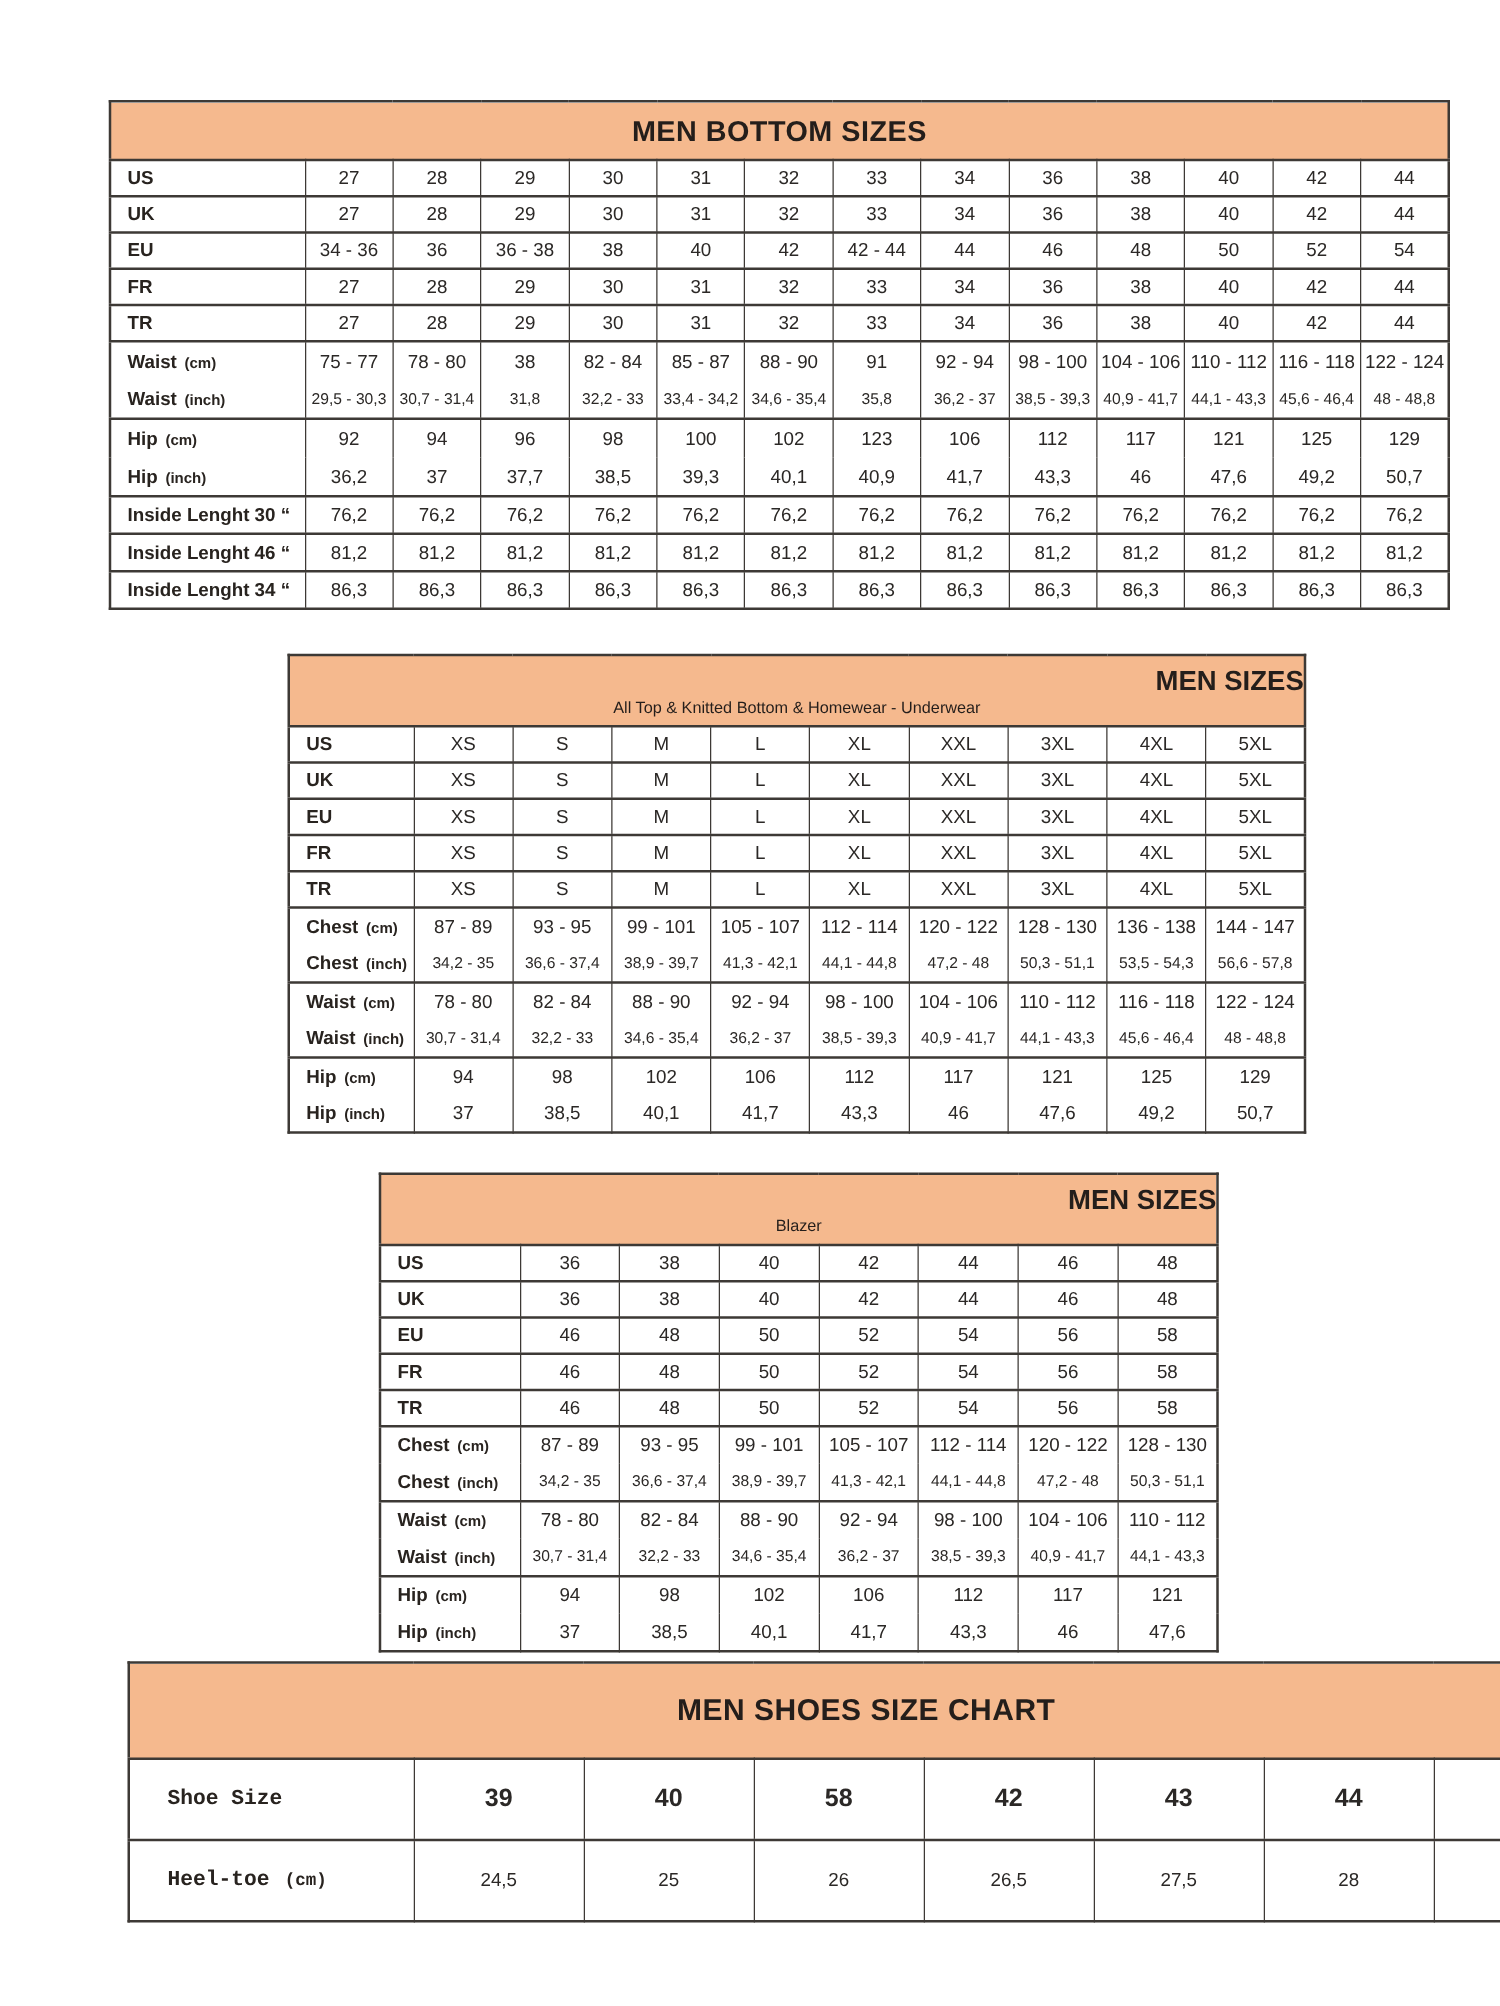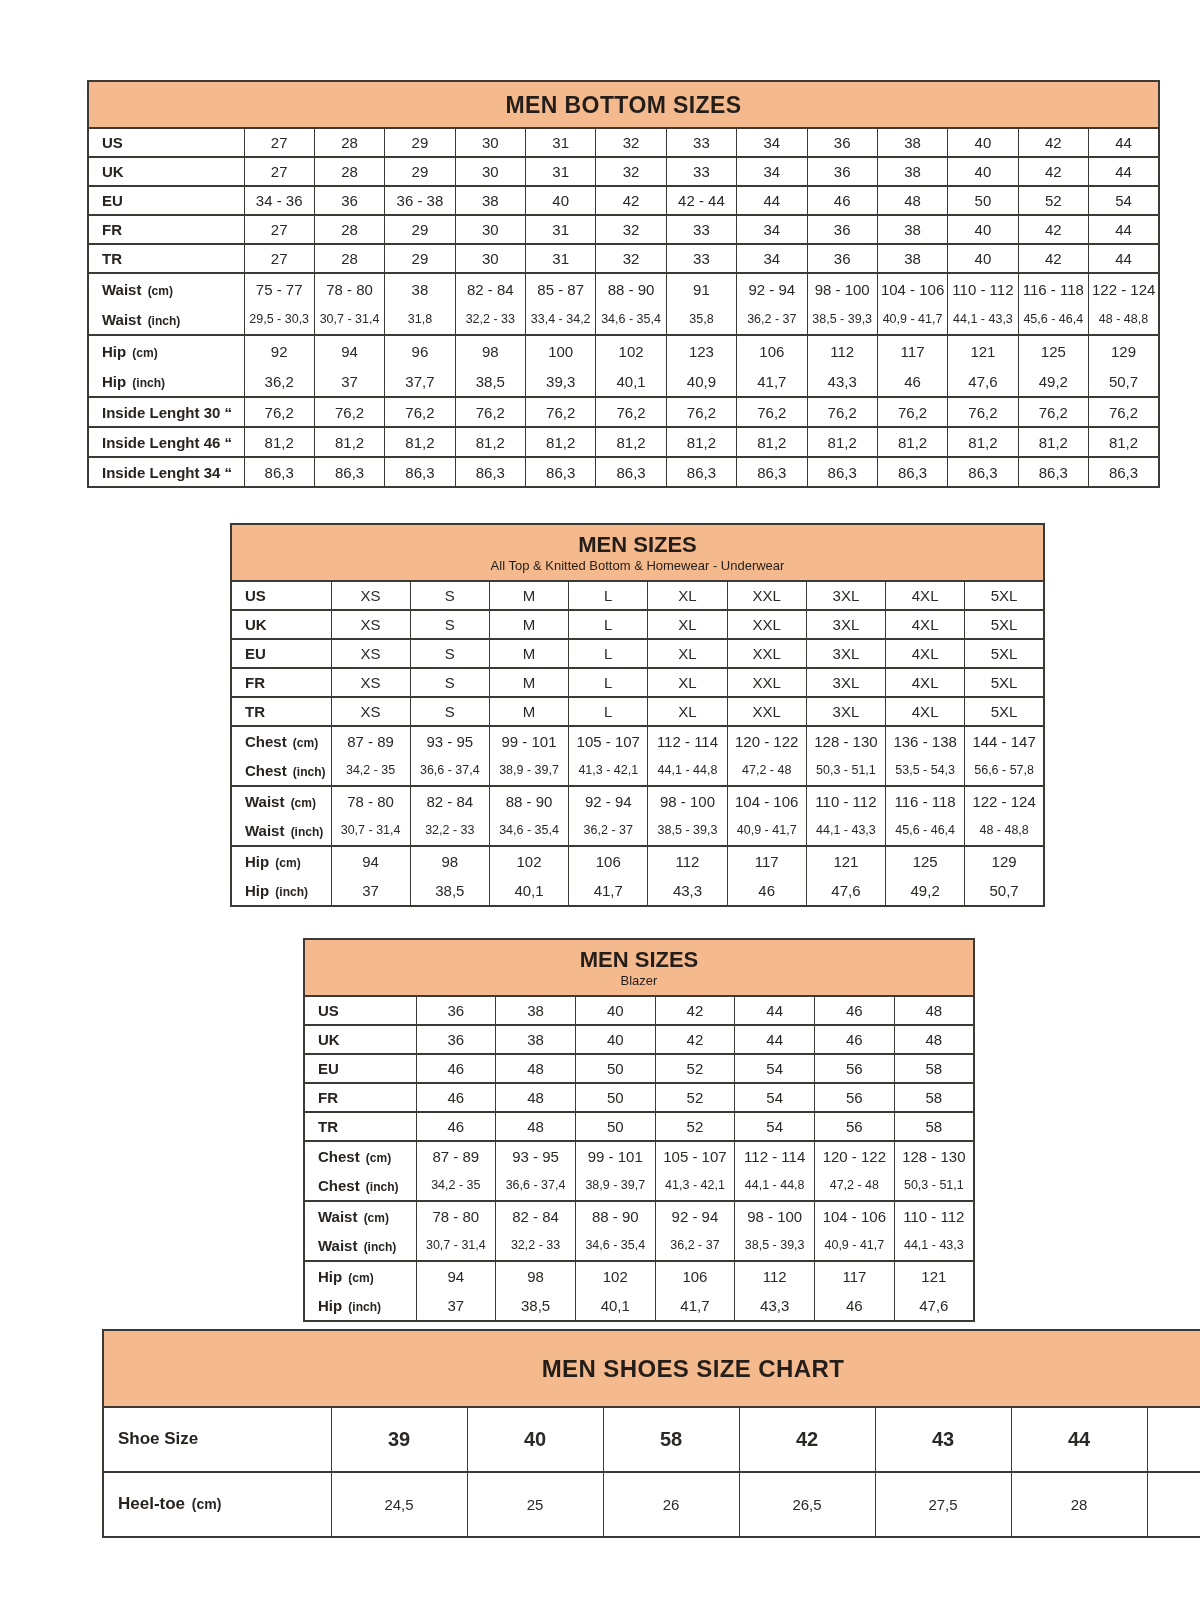--- a/index.html
+++ b/index.html
@@ -85,26 +85,26 @@
 
   #t1 tr.single td { height: 27px; }
   #t1 tbody.grp tr td { height: 30px; }
   #t2 tr.single td, #t3 tr.single td { height: 27px; }
   #t2 tbody.grp tr td, #t3 tbody.grp tr td { height: 29px; }
   #t1 tr.tall td { height: 28px; }
 
   #t4 tr.single td { height: 63px; }
   #t4 thead th.title-cell { padding: 24px 0 23px 0; }
   #t4 .t-title { font-size: 24px; }
-  #t4 td.label-cell { font-size: 17px; padding-left: 14px; }
+  #t4 td.label-cell { font-size: 17px; padding-left: 30px; font-family: Liberation Mono, monospace; }
   #t4 td.label-cell .unit { font-size: 14px; }
   #t4 tr.bold-cells td.val { font-size: 20px; }
   #t4 td.val { font-size: 15px; }
 
-  #t2 .t-title, #t3 .t-title { font-size: 22px; letter-spacing: 0px; }
+  #t2 .t-title, #t3 .t-title { font-size: 22px; letter-spacing: 0px; text-align: right; }
   #t2 thead th.title-cell, #t3 thead th.title-cell { padding: 7px 0 6px 0; }
 </style>
 </head>
 <body>
 
 <div class="page">
   <section id="t1" class="tbl-wrap">
       <table class="sz">
         <colgroup>
           <col class="label-col">

